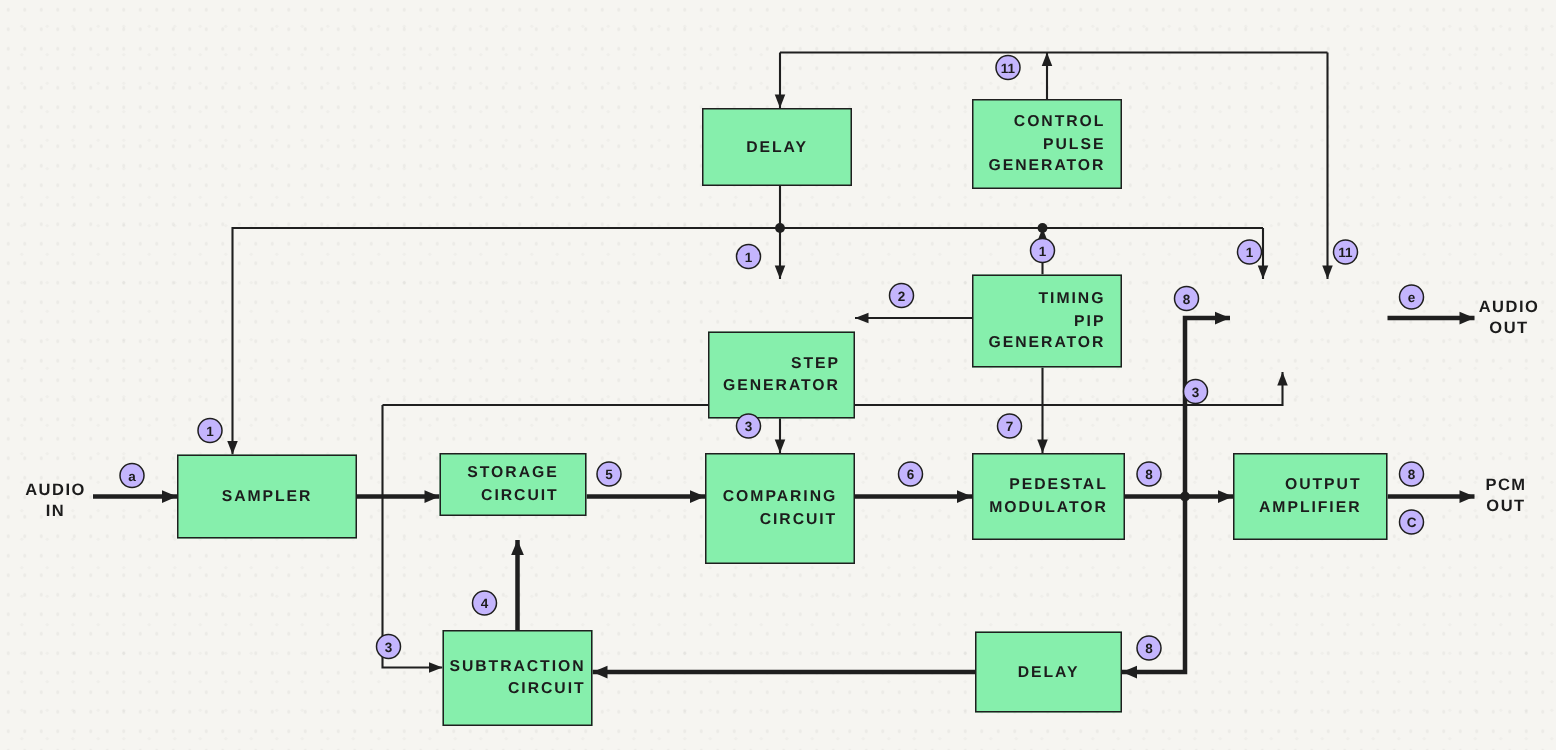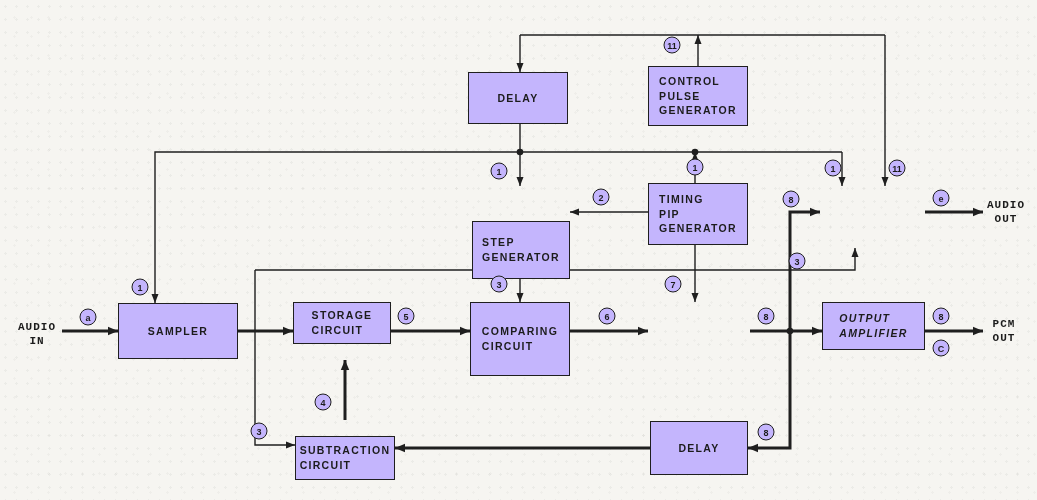--- a/index.html
+++ b/index.html
@@ -10,39 +10,38 @@
       radial-gradient(rgba(60,60,55,.055) 1px, transparent 1.1px),
       radial-gradient(rgba(60,60,55,.035) 1px, transparent 1.1px);
     background-size:11px 13px, 17px 19px;
     background-position:0 0, 6px 8px;
     font-family:"Liberation Sans", sans-serif;
   }
   #stage{position:absolute;inset:0;}
   #wires{position:absolute;left:0;top:0;}
   .node{
     position:absolute;box-sizing:border-box;
-    border:1.6px solid #1f1f1f;background:#c4b5fd;
-    display:flex;align-items:center;justify-content:center;text-align:left;
+    border:1.6px solid #1f1f1f;background:#86efac;
+    display:flex;align-items:center;justify-content:center;text-align:right;
   }
   .node .lbl{
     font-size:10.5px;font-weight:bold;letter-spacing:1.3px;line-height:1.4;
     color:#1c1c1c;white-space:pre-line;
   }
   .badge{
     position:absolute;width:17px;height:17px;box-sizing:border-box;
     border:1.3px solid #1f1f1f;border-radius:50%;background:#c4b5fd;
     display:flex;align-items:center;justify-content:center;
     font-size:9px;font-weight:bold;color:#1c1c1c;
     transform:translate(-50%,-50%);
   }
   .flabel{
     position:absolute;font-size:11px;font-weight:bold;letter-spacing:1px;
     line-height:1.3;color:#1c1c1c;white-space:pre-line;text-align:center;
     transform:translate(-50%,-50%);
-    font-family:Liberation Mono, monospace;
   }
 </style>
 </head>
 <body>
 
 <div id="stage">
   <svg id="wires" width="1037" height="500">
       <polyline points="698,66 698,35" fill="none" stroke="#1f1f1f" stroke-width="1.4"></polyline>
       <polygon points="698,35 701.5,44 694.5,44" fill="#1f1f1f"></polygon>
       <polyline points="520,35 885,35" fill="none" stroke="#1f1f1f" stroke-width="1.4"></polyline>
@@ -116,25 +115,29 @@
       <span class="lbl">SAMPLER</span>
     </div>
     <div class="node" style="left: 293px; top: 302px; width: 98px; height: 42px;">
       <span class="lbl">STORAGE
 CIRCUIT</span>
     </div>
     <div class="node" style="left: 470px; top: 302px; width: 100px; height: 74px;">
       <span class="lbl">COMPARING
 CIRCUIT</span>
     </div>
-    <div class="node" style="left: 822px; top: 302px; width: 103px; height: 48px; font-style: italic;">
+    <div class="node" style="left: 648px; top: 302px; width: 102px; height: 58px;">
+      <span class="lbl">PEDESTAL
+MODULATOR</span>
+    </div>
+    <div class="node" style="left: 822px; top: 302px; width: 103px; height: 58px;">
       <span class="lbl">OUTPUT
 AMPLIFIER</span>
     </div>
-    <div class="node" style="left: 295px; top: 436px; width: 100px; height: 44px;">
+    <div class="node" style="left: 295px; top: 420px; width: 100px; height: 64px;">
       <span class="lbl">SUBTRACTION
 CIRCUIT</span>
     </div>
     <div class="node" style="left: 650px; top: 421px; width: 98px; height: 54px;">
       <span class="lbl">DELAY</span>
     </div>
     <div class="badge" style="left: 672px; top: 45px;">11</div>
     <div class="badge" style="left: 499px; top: 171px;">1</div>
     <div class="badge" style="left: 601px; top: 197px;">2</div>
     <div class="badge" style="left: 695px; top: 167px;">1</div>

